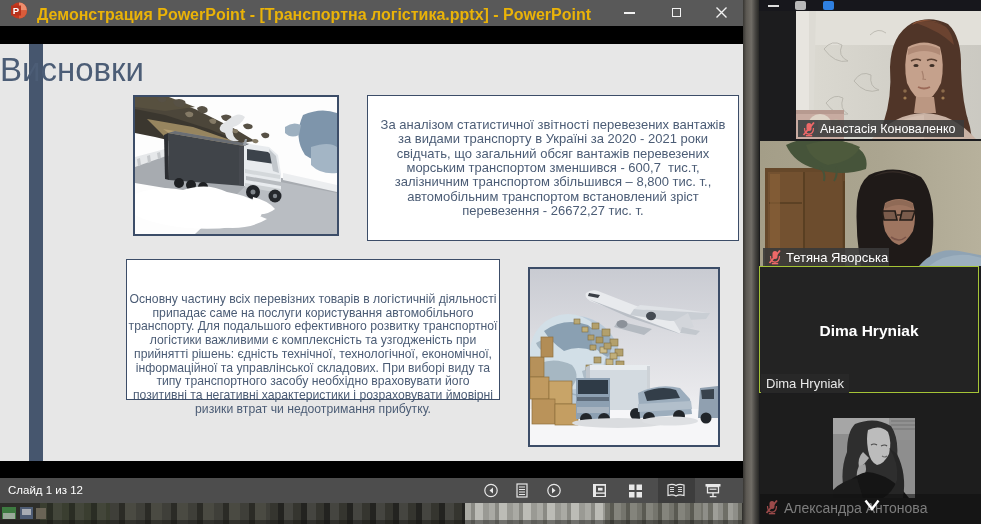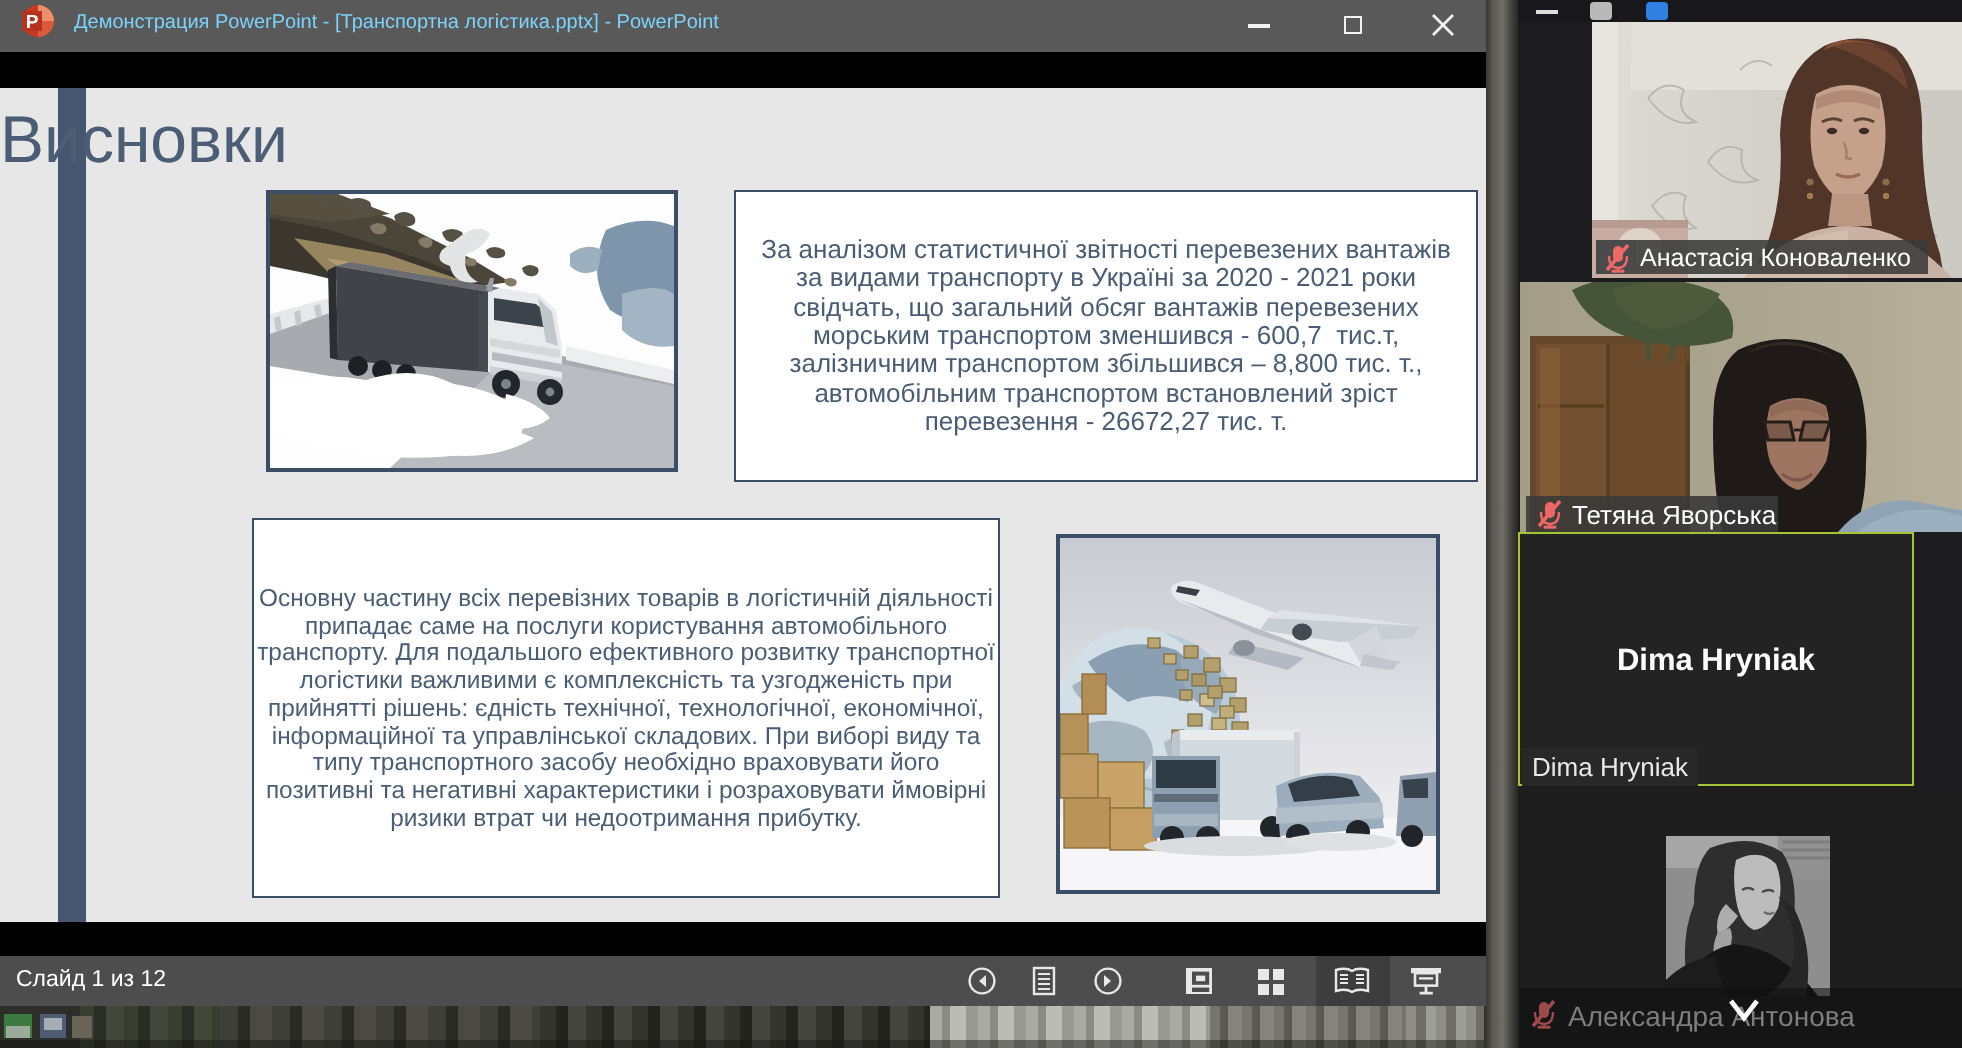--- a/index.html
+++ b/index.html
@@ -64,21 +64,21 @@
 <div class="abs" id="ppwin" style="left:0;top:0;width:743px;height:503px;background:#000;">
 
   <div class="abs" style="left:0;top:0;width:743px;height:26px;background:#595959;">
     <svg class="abs" style="left:10px;top:2px" width="17" height="17" viewBox="0 0 17 17">
       <circle cx="9" cy="8.5" r="8" fill="#c4391f"></circle>
       <path d="M9 0.5 A8 8 0 0 1 17 8.5 L9 8.5 Z" fill="#ed8e6d"></path>
       <path d="M17 8.5 A8 8 0 0 1 9 16.5 L9 8.5 Z" fill="#d85c3b"></path>
       <rect x="1" y="3.5" width="10" height="10" fill="#b7321c"></rect>
       <text x="6" y="12" font-size="9.5" font-weight="bold" fill="#fff" text-anchor="middle" font-family="Liberation Sans">P</text>
     </svg>
-    <div class="abs" style="left:37px;top:6px;font-size:10px;color:#7dd3fc;">Демонстрация PowerPoint - [Транспортна логістика.pptx] - PowerPoint</div>
+    <div class="abs" style="left:37px;top:6px;font-size:16px;color:#eab308;font-weight:bold;">Демонстрация PowerPoint - [Транспортна логістика.pptx] - PowerPoint</div>
     <div class="abs" style="left:624px;top:12px;width:11px;height:1.5px;background:#f2f2f2;"></div>
     <div class="abs" style="left:672px;top:8px;width:9px;height:9px;border:1.3px solid #f2f2f2;"></div>
     <svg class="abs" style="left:716px;top:7px" width="11" height="11" viewBox="0 0 11 11">
       <path d="M0.5 0.5 L10.5 10.5 M10.5 0.5 L0.5 10.5" stroke="#f2f2f2" stroke-width="1.4"></path>
     </svg>
   </div>
 
   <div class="abs" id="slide" style="left:0;top:44px;width:743px;height:417px;background:#e7e7e7;">
 
     <div class="abs" style="left:29px;top:0;width:14px;height:417px;background:#46566e;"></div>
@@ -149,21 +149,21 @@
         <path d="M0 97 Q24 88 48 93 Q72 85 92 95 Q116 99 124 108 Q132 118 118 126 Q90 134 52 131 Q16 127 0 118 Z" fill="#ffffff"></path>
         <path d="M80 120 Q110 112 132 122 Q112 134 84 130 Z" fill="#ffffff"></path>
         <path d="M118 100 Q134 104 140 112 Q130 120 116 116 Z" fill="#ffffff"></path>
       </svg>
     </div>
 
     <div class="abs" style="left:367px;top:51px;width:372px;height:146px;background:#fff;border:1.6px solid #3c4d68;text-decoration:underline;">
       <div class="abs" style="left:0;top:22px;width:100%;text-align:center;font-size:13px;line-height:14.35px;color:#4b5c75;">За аналізом статистичної звітності перевезених вантажів<br>за видами транспорту в Україні за 2020 - 2021 роки<br>свідчать, що загальний обсяг вантажів перевезених<br>морським транспортом зменшився - 600,7&nbsp; тис.т,<br>залізничним транспортом збільшився – 8,800 тис. т.,<br>автомобільним транспортом встановлений зріст<br>перевезення - 26672,27 тис. т.</div>
     </div>
 
-    <div class="abs" style="left:126px;top:215px;width:374px;height:190px;background:#fff;border:1.6px solid #3c4d68;">
+    <div class="abs" style="left:126px;top:215px;width:374px;height:141px;background:#fff;border:1.6px solid #3c4d68;">
       <div class="abs" style="left:0;top:33px;width:100%;text-align:center;font-size:12.2px;line-height:13.7px;color:#4b5c75;">Основну частину всіх перевізних товарів в логістичній діяльності<br>припадає саме на послуги користування автомобільного<br>транспорту. Для подальшого ефективного розвитку транспортної<br>логістики важливими є комплексність та узгодженість при<br>прийнятті рішень: єдність технічної, технологічної, економічної,<br>інформаційної та управлінської складових. При виборі виду та<br>типу транспортного засобу необхідно враховувати його<br>позитивні та негативні характеристики і розраховувати ймовірні<br>ризики втрат чи недоотримання прибутку.</div>
     </div>
 
     <div class="abs" style="left:528px;top:223px;width:192px;height:180px;background:#fff;border:2px solid #3c4d68;">
       <svg width="188" height="176" viewBox="0 0 188 176">
         <defs>
           <linearGradient id="skyg" x1="0" y1="0" x2="0" y2="1">
             <stop offset="0" stop-color="#c9cbd2"></stop>
             <stop offset="0.7" stop-color="#e9e9ec"></stop>
             <stop offset="1" stop-color="#fbfbfb"></stop>
@@ -412,21 +412,21 @@
       <g transform="translate(9,109)">
         <rect x="3.5" y="1" width="5" height="8" rx="2.5" fill="#ee6868"></rect>
         <path d="M1.5 6 q0 6 4.5 6 q4.5 0 4.5 -6 M6 12 v1.5" stroke="#ee6868" stroke-width="1.2" fill="none"></path>
         <path d="M2.8 13.6 h6.4" stroke="#ee6868" stroke-width="1.5"></path>
         <path d="M0.5 13 L11 0.5" stroke="#ee6868" stroke-width="1.8"></path>
       </g>
       <text x="26" y="121" font-size="13" fill="#ffffff" font-family="Liberation Sans">Тетяна Яворська</text>
     </svg>
   </div>
 
-  <div class="abs" style="left:0;top:266px;width:198px;height:127px;background:#232323;border:1.5px solid #a5c436;">
+  <div class="abs" style="left:0;top:266px;width:220px;height:127px;background:#232323;border:1.5px solid #a5c436;">
     <div class="abs" style="left:0;top:55px;width:100%;text-align:center;font-size:15.5px;font-weight:bold;color:#fff;">Dima Hryniak</div>
     <div class="abs" style="left:1px;top:107px;padding:2px 5px;background:#282828;font-size:13px;color:#e9e9e9;">Dima Hryniak</div>
   </div>
 
   <div class="abs" style="left:1px;top:394px;width:221px;height:130px;background:#1d1d1d;overflow:hidden;">
     <svg class="abs" style="left:73px;top:24px" width="82" height="80" viewBox="0 0 82 80">
       <rect width="82" height="80" fill="#8e8e8e"></rect>
       <rect width="82" height="16" fill="#a6a6a6"></rect>
       <rect x="56" width="26" height="22" fill="#919191"></rect>
       <path d="M58 3 h24 M58 7 h24 M58 11 h24" stroke="#7e7e7e" stroke-width="1.4"></path>

